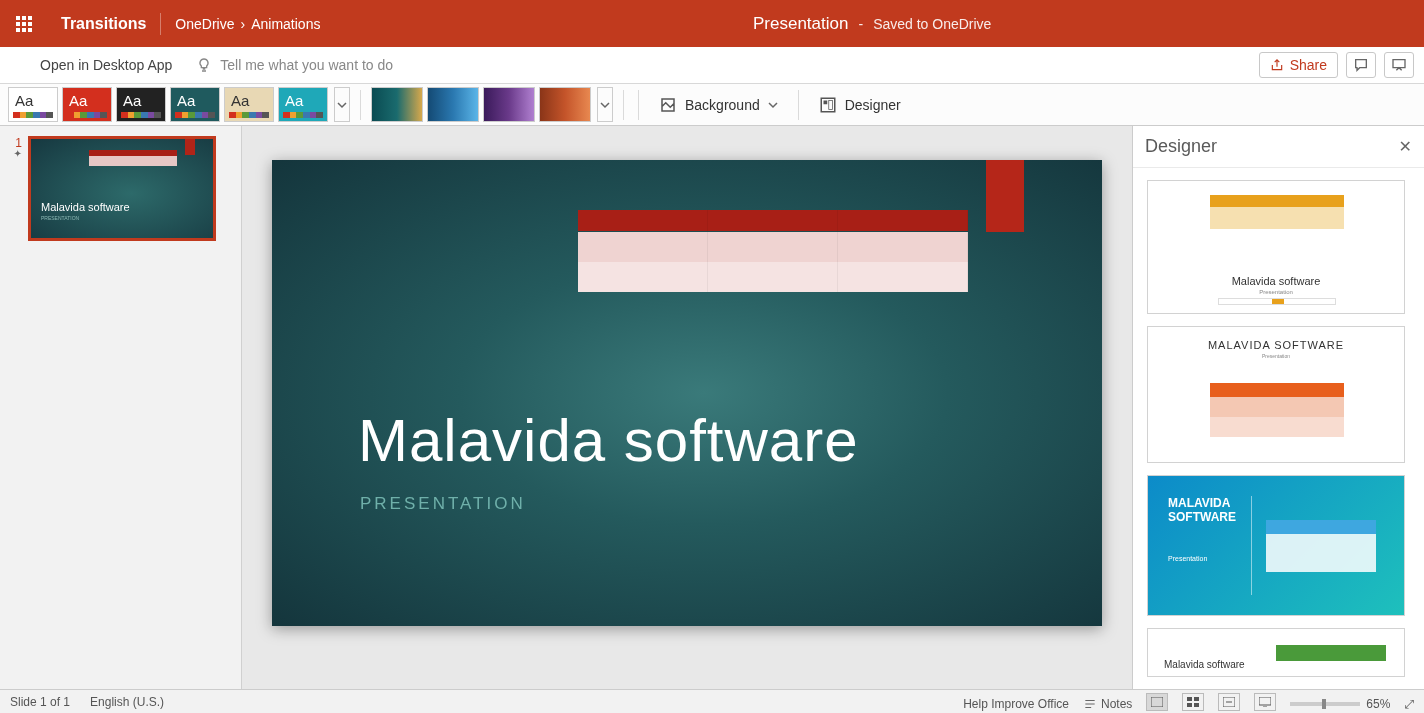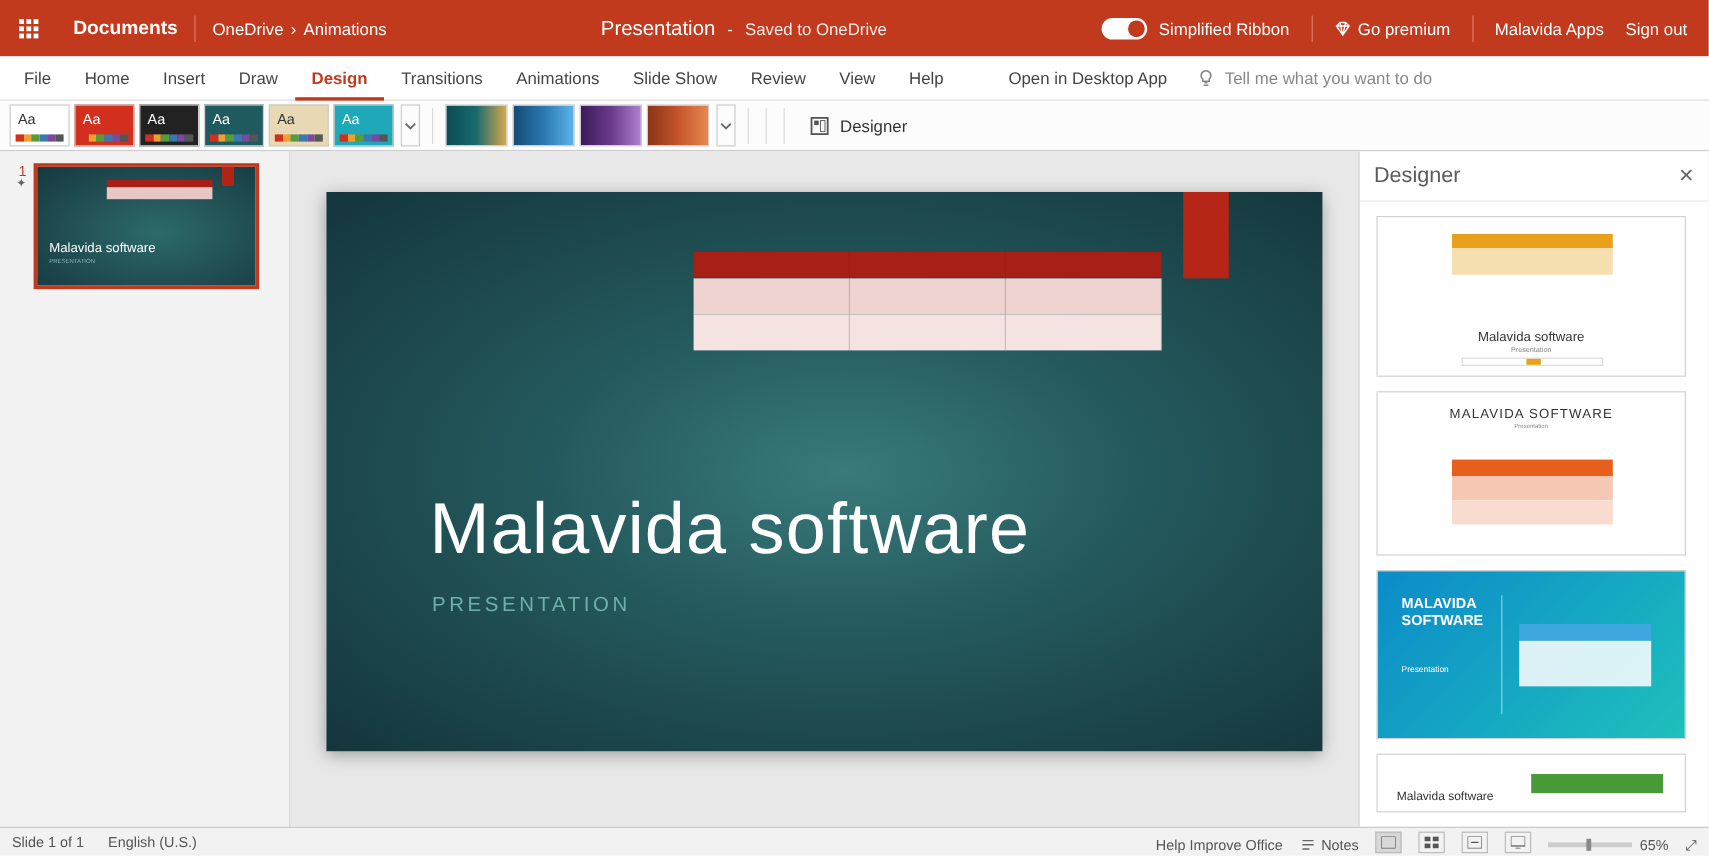--- a/index.html
+++ b/index.html
@@ -25,21 +25,21 @@
 .tabs { display: flex; align-items: center; padding-left: 6px; }
 .tab { padding: 0 14px; height: 37px; line-height: 37px; font-size: 14px; color: #444; cursor: pointer; }
 .tab.active { color: #c13a1e; font-weight: 600; border-bottom: 3px solid #c13a1e; }
 .tab-extra { display: flex; align-items: center; gap: 24px; padding-left: 40px; font-size: 14px; color: #444; }
 .tellme { color: #888; display: flex; align-items: center; gap: 8px; }
 .tabrow-right { margin-left: auto; display: flex; align-items: center; gap: 8px; padding-right: 10px; }
 .share-btn { border: 1px solid #c8c8c8; padding: 4px 10px; font-size: 14px; color: #c13a1e; display: flex; align-items: center; gap: 6px; border-radius: 3px; cursor: pointer; }
 .icon-btn { border: 1px solid #c8c8c8; width: 30px; height: 26px; display: flex; align-items: center; justify-content: center; border-radius: 3px; cursor: pointer; }
 .ribbon { height: 42px; background: #fcfcfc; border-bottom: 1px solid #ccc; display: flex; align-items: center; padding: 0 8px; gap: 6px; }
 .theme-swatch { width: 50px; height: 35px; border: 1px solid #ccc; display: flex; flex-direction: column; cursor: pointer; position: relative; font-size: 9px; }
-.theme-swatch .aa { position:absolute; top:4px; left:6px; font-size:12px; color:#fff; }
+.theme-swatch .aa { position:absolute; top:4px; left:6px; font-size:15px; color:#fff; }
 .theme-swatch.light .aa { color:#333; }
 .more-themes { width: 16px; height: 35px; border: 1px solid #ccc; display: flex; align-items: center; justify-content: center; cursor: pointer; }
 .rsep { width: 1px; height: 30px; background: #dadada; margin: 0 4px; }
 .variant { width: 52px; height: 35px; border: 1px solid #ccc; cursor: pointer; }
 .ribbon-btn { display: flex; align-items: center; gap: 8px; padding: 6px 10px; font-size: 14px; color: #333; cursor: pointer; height: 35px; }
 .workspace { flex: 1; display: flex; background: #e8e8e8; overflow: hidden; }
 .thumbpane { width: 242px; background: #f2f2f2; border-right: 1px solid #d0d0d0; padding: 10px 10px; }
 .thumb-wrap { display: flex; gap: 6px; }
 .thumb-num { font-size: 12px; color: #c13a1e; width: 12px; text-align: right; }
 .thumb-star { font-size: 10px; color: #666; line-height: 8px; }
@@ -109,71 +109,60 @@
         <span></span>
         <span></span>
         <span></span>
         <span></span>
         <span></span>
         <span></span>
         <span></span>
         <span></span>
       </div>
   </div>
-  <div class="app-name">Documents</div>
+  <div class="app-name">Transitions</div>
   <div class="sep"></div>
   <div class="breadcrumb">
     <span>OneDrive</span>
     <span>›</span>
     <span>Animations</span>
   </div>
   <div class="title-center">
     <span class="doc-title">Presentation</span>
     <span class="saved-text">-</span>
     <span class="saved-text">Saved to OneDrive</span>
   </div>
-  <div class="title-right">
-    <div class="ribbon-toggle">
-      <div class="toggle"></div>
-      <span>Simplified Ribbon</span>
-    </div>
-    <div class="sep"></div>
-    <div class="premium">
-      <svg class="diamond" viewBox="0 0 24 24">
-          <path fill="none" stroke="#fff" stroke-width="2" d="M3 8 L8 3 L16 3 L21 8 L12 21 Z M3 8 L21 8 M8 3 L12 21 M16 3 L12 21"></path>
-        </svg>
-      <span>Go premium</span>
-    </div>
-    <div class="sep"></div>
-    <span>Malavida Apps</span>
-    <span>Sign out</span>
-  </div>
 </div>
 
 <div class="tabrow">
-  <div class="tabs">
-    <div class="tab">File</div>
-    <div class="tab">Home</div>
-    <div class="tab">Insert</div>
-    <div class="tab">Draw</div>
-    <div class="tab active">Design</div>
-    <div class="tab">Transitions</div>
-    <div class="tab">Animations</div>
-    <div class="tab">Slide Show</div>
-    <div class="tab">Review</div>
-    <div class="tab">View</div>
-    <div class="tab">Help</div>
-  </div>
   <div class="tab-extra">
     <span>Open in Desktop App</span>
     <div class="tellme">
       <svg width="16" height="16" viewBox="0 0 24 24">
           <path fill="none" stroke="#888" stroke-width="2" d="M9 21h6 M10 18h4 M12 3a6 6 0 00-4 10.5V16h8v-2.5A6 6 0 0012 3z"></path>
         </svg>
       <span>Tell me what you want to do</span>
+    </div>
+  </div>
+  <div class="tabrow-right">
+    <div class="share-btn">
+      <svg width="14" height="14" viewBox="0 0 24 24">
+          <path fill="none" stroke="#c13a1e" stroke-width="2" d="M4 12v8h16v-8 M12 3v12 M8 7l4-4 4 4"></path>
+        </svg>
+      <span>Share</span>
+    </div>
+    <div class="icon-btn">
+      <svg width="16" height="16" viewBox="0 0 24 24">
+          <path fill="none" stroke="#666" stroke-width="2" d="M4 4h16v12H10l-4 4v-4H4z"></path>
+        </svg>
+    </div>
+    <div class="icon-btn">
+      <svg width="16" height="16" viewBox="0 0 24 24">
+          <path fill="none" stroke="#666" stroke-width="2" d="M3 4h18v12H3z M8 20l4-4 4 4"></path>
+        </svg>
     </div>
   </div>
 </div>
 
 <div class="ribbon">
   <div id="themes-container" style="display:flex;gap:4px;">
       <div class="theme-swatch light" style="background: rgb(255, 255, 255);">
         <span class="aa" style="color: rgb(51, 51, 51);">Aa</span>
         <div style="position: absolute; bottom: 3px; left: 4px; right: 4px; height: 6px; display: flex;">
           <div style="flex: 1 1 0%; background: rgb(211, 47, 30);"></div>
@@ -252,20 +241,29 @@
       <div class="variant" style="background: linear-gradient(90deg, rgb(58, 26, 90), rgb(106, 58, 138), rgb(176, 128, 208));"></div>
       <div class="variant" style="background: linear-gradient(90deg, rgb(138, 53, 24), rgb(196, 84, 42), rgb(232, 136, 80));"></div>
     </div>
   <div class="more-themes">
     <svg width="10" height="10" viewBox="0 0 10 10">
         <path d="M1 3l4 4 4-4" fill="none" stroke="#666" stroke-width="1.5"></path>
       </svg>
   </div>
   <div class="rsep"></div>
   <div class="rsep"></div>
+  <div class="ribbon-btn">
+    <svg width="18" height="18" viewBox="0 0 24 24">
+        <path fill="none" stroke="#555" stroke-width="2" d="M4 4h16v16H4z M4 14l5-5 6 6 5-5"></path>
+      </svg>
+    <span>Background</span>
+    <svg width="10" height="10" viewBox="0 0 10 10">
+        <path d="M1 3l4 4 4-4" fill="none" stroke="#666" stroke-width="1.5"></path>
+      </svg>
+  </div>
   <div class="rsep"></div>
   <div class="ribbon-btn">
     <svg width="18" height="18" viewBox="0 0 24 24">
         <rect x="3" y="3" width="18" height="18" fill="none" stroke="#555" stroke-width="2"></rect>
         <rect x="6" y="6" width="5" height="5" fill="#555"></rect>
         <rect x="13" y="6" width="5" height="12" fill="none" stroke="#555"></rect>
       </svg>
     <span>Designer</span>
   </div>
 </div>

